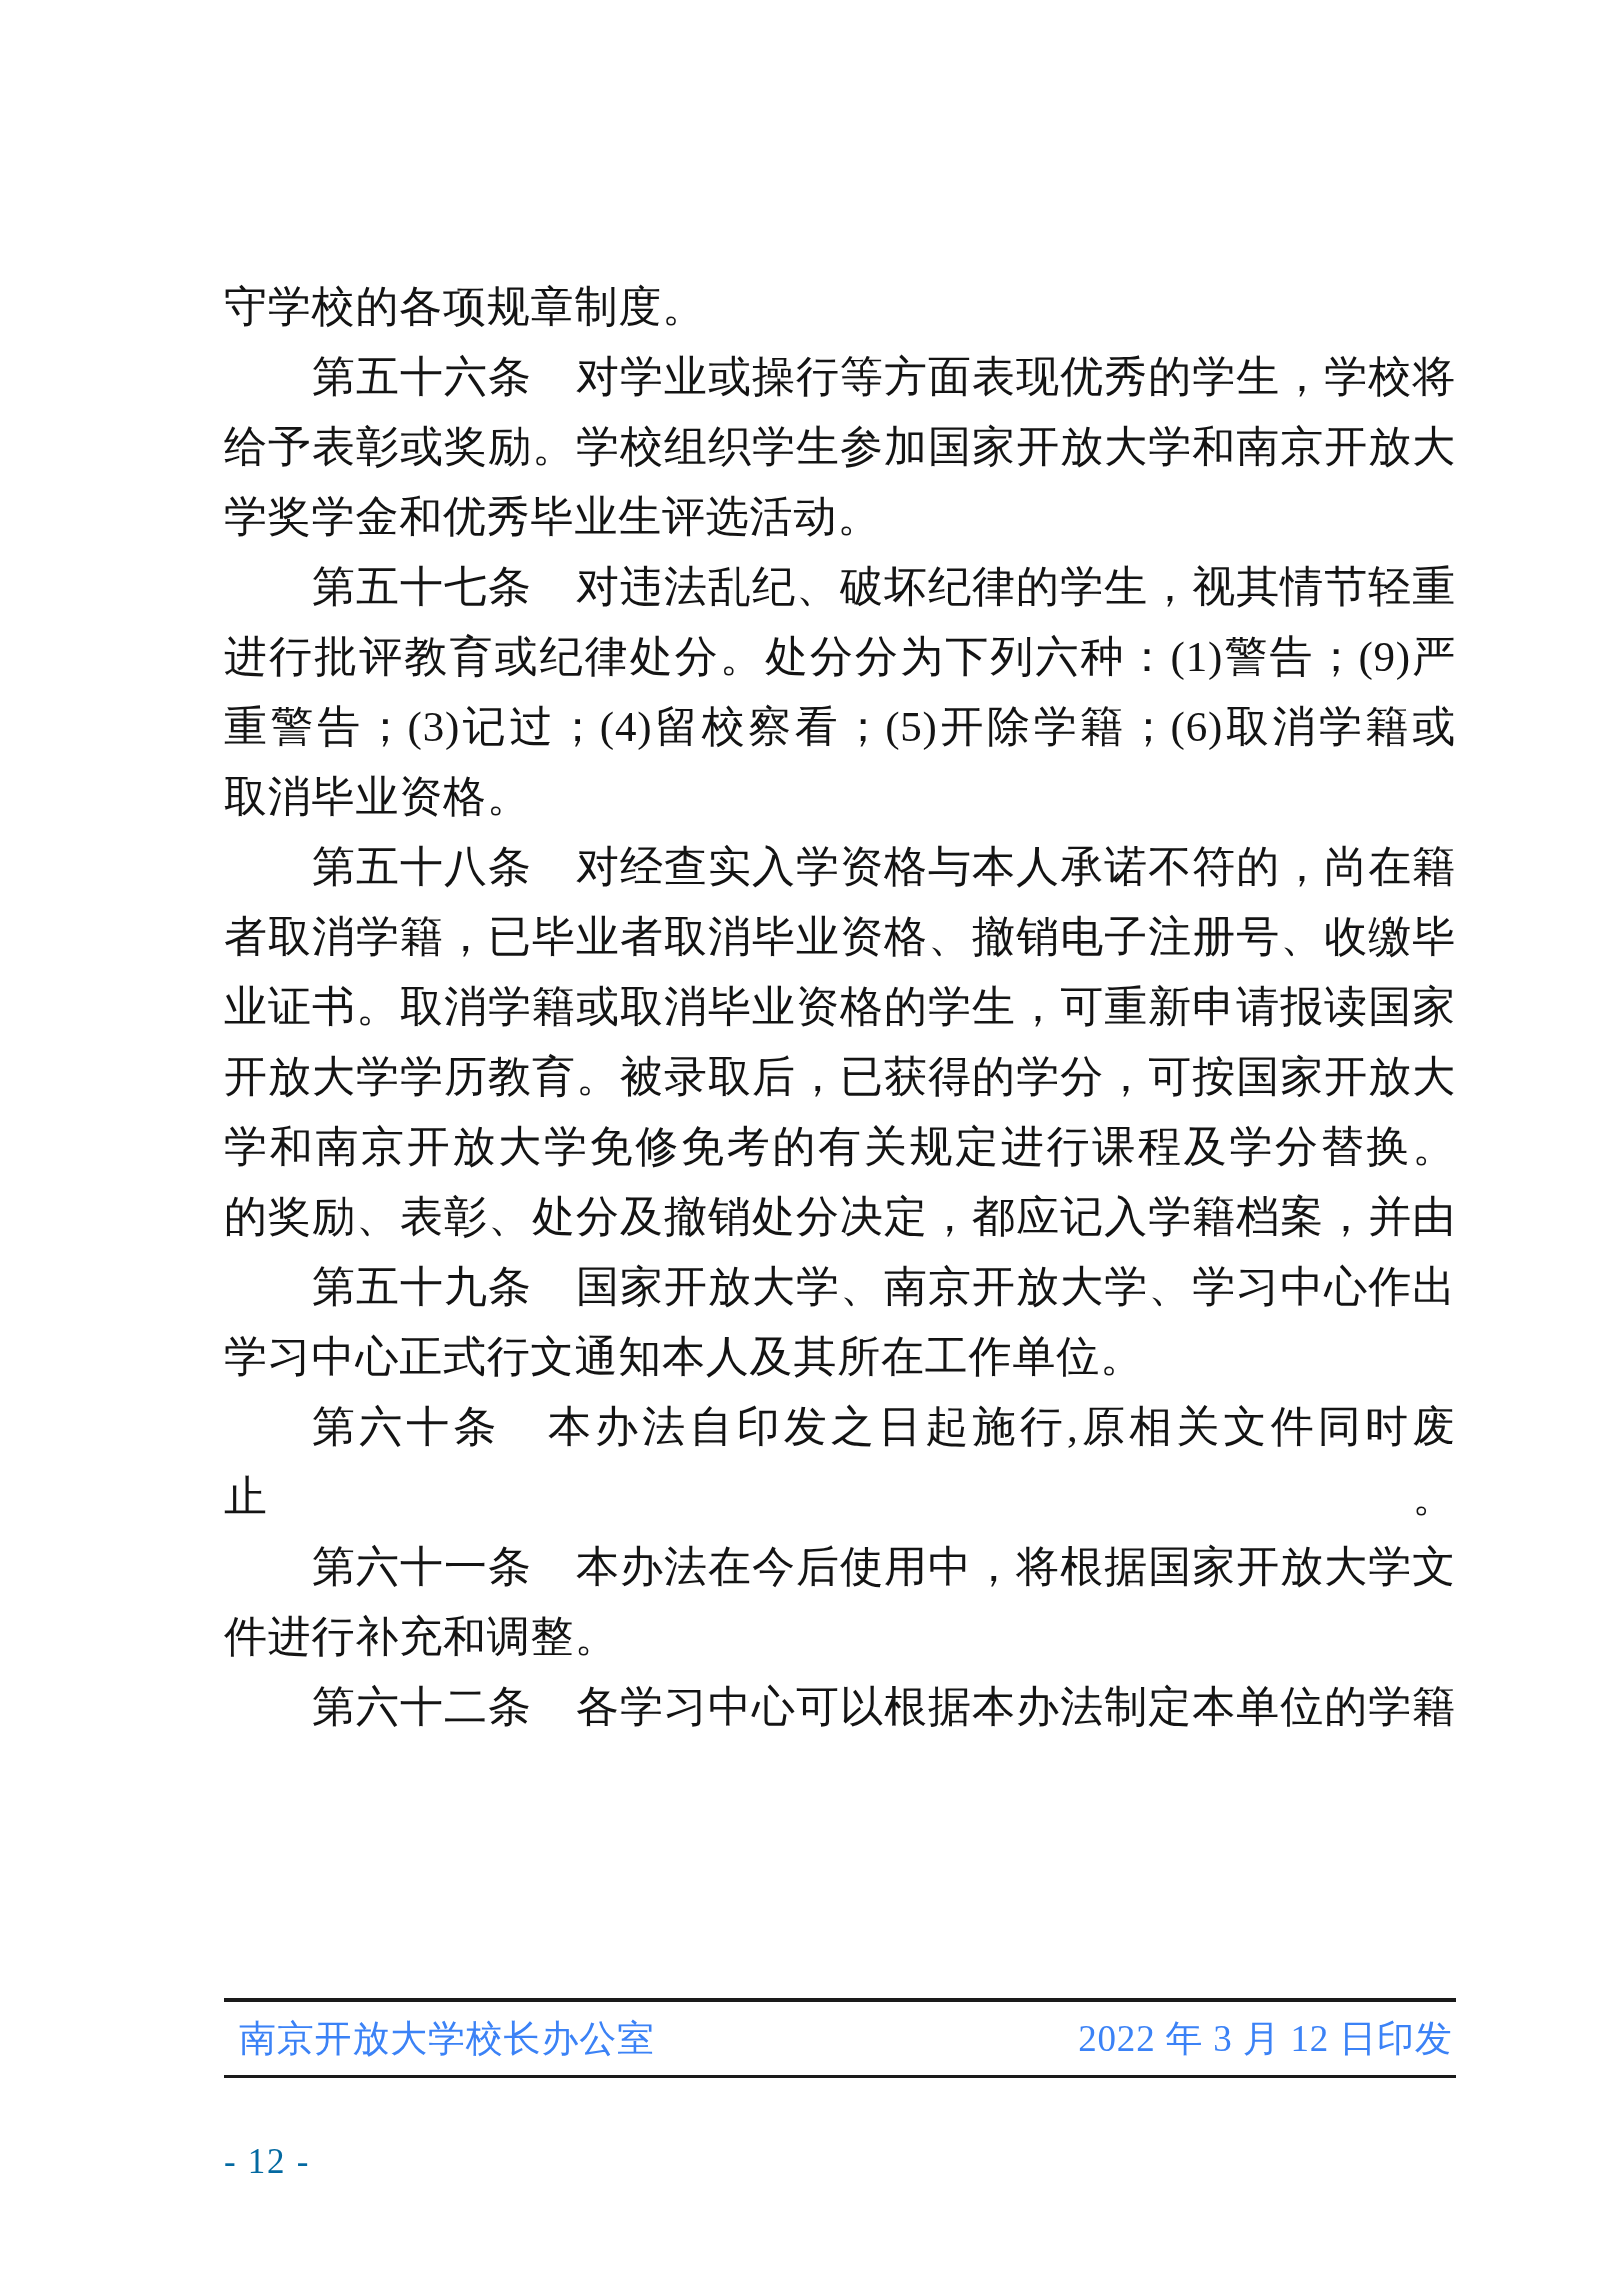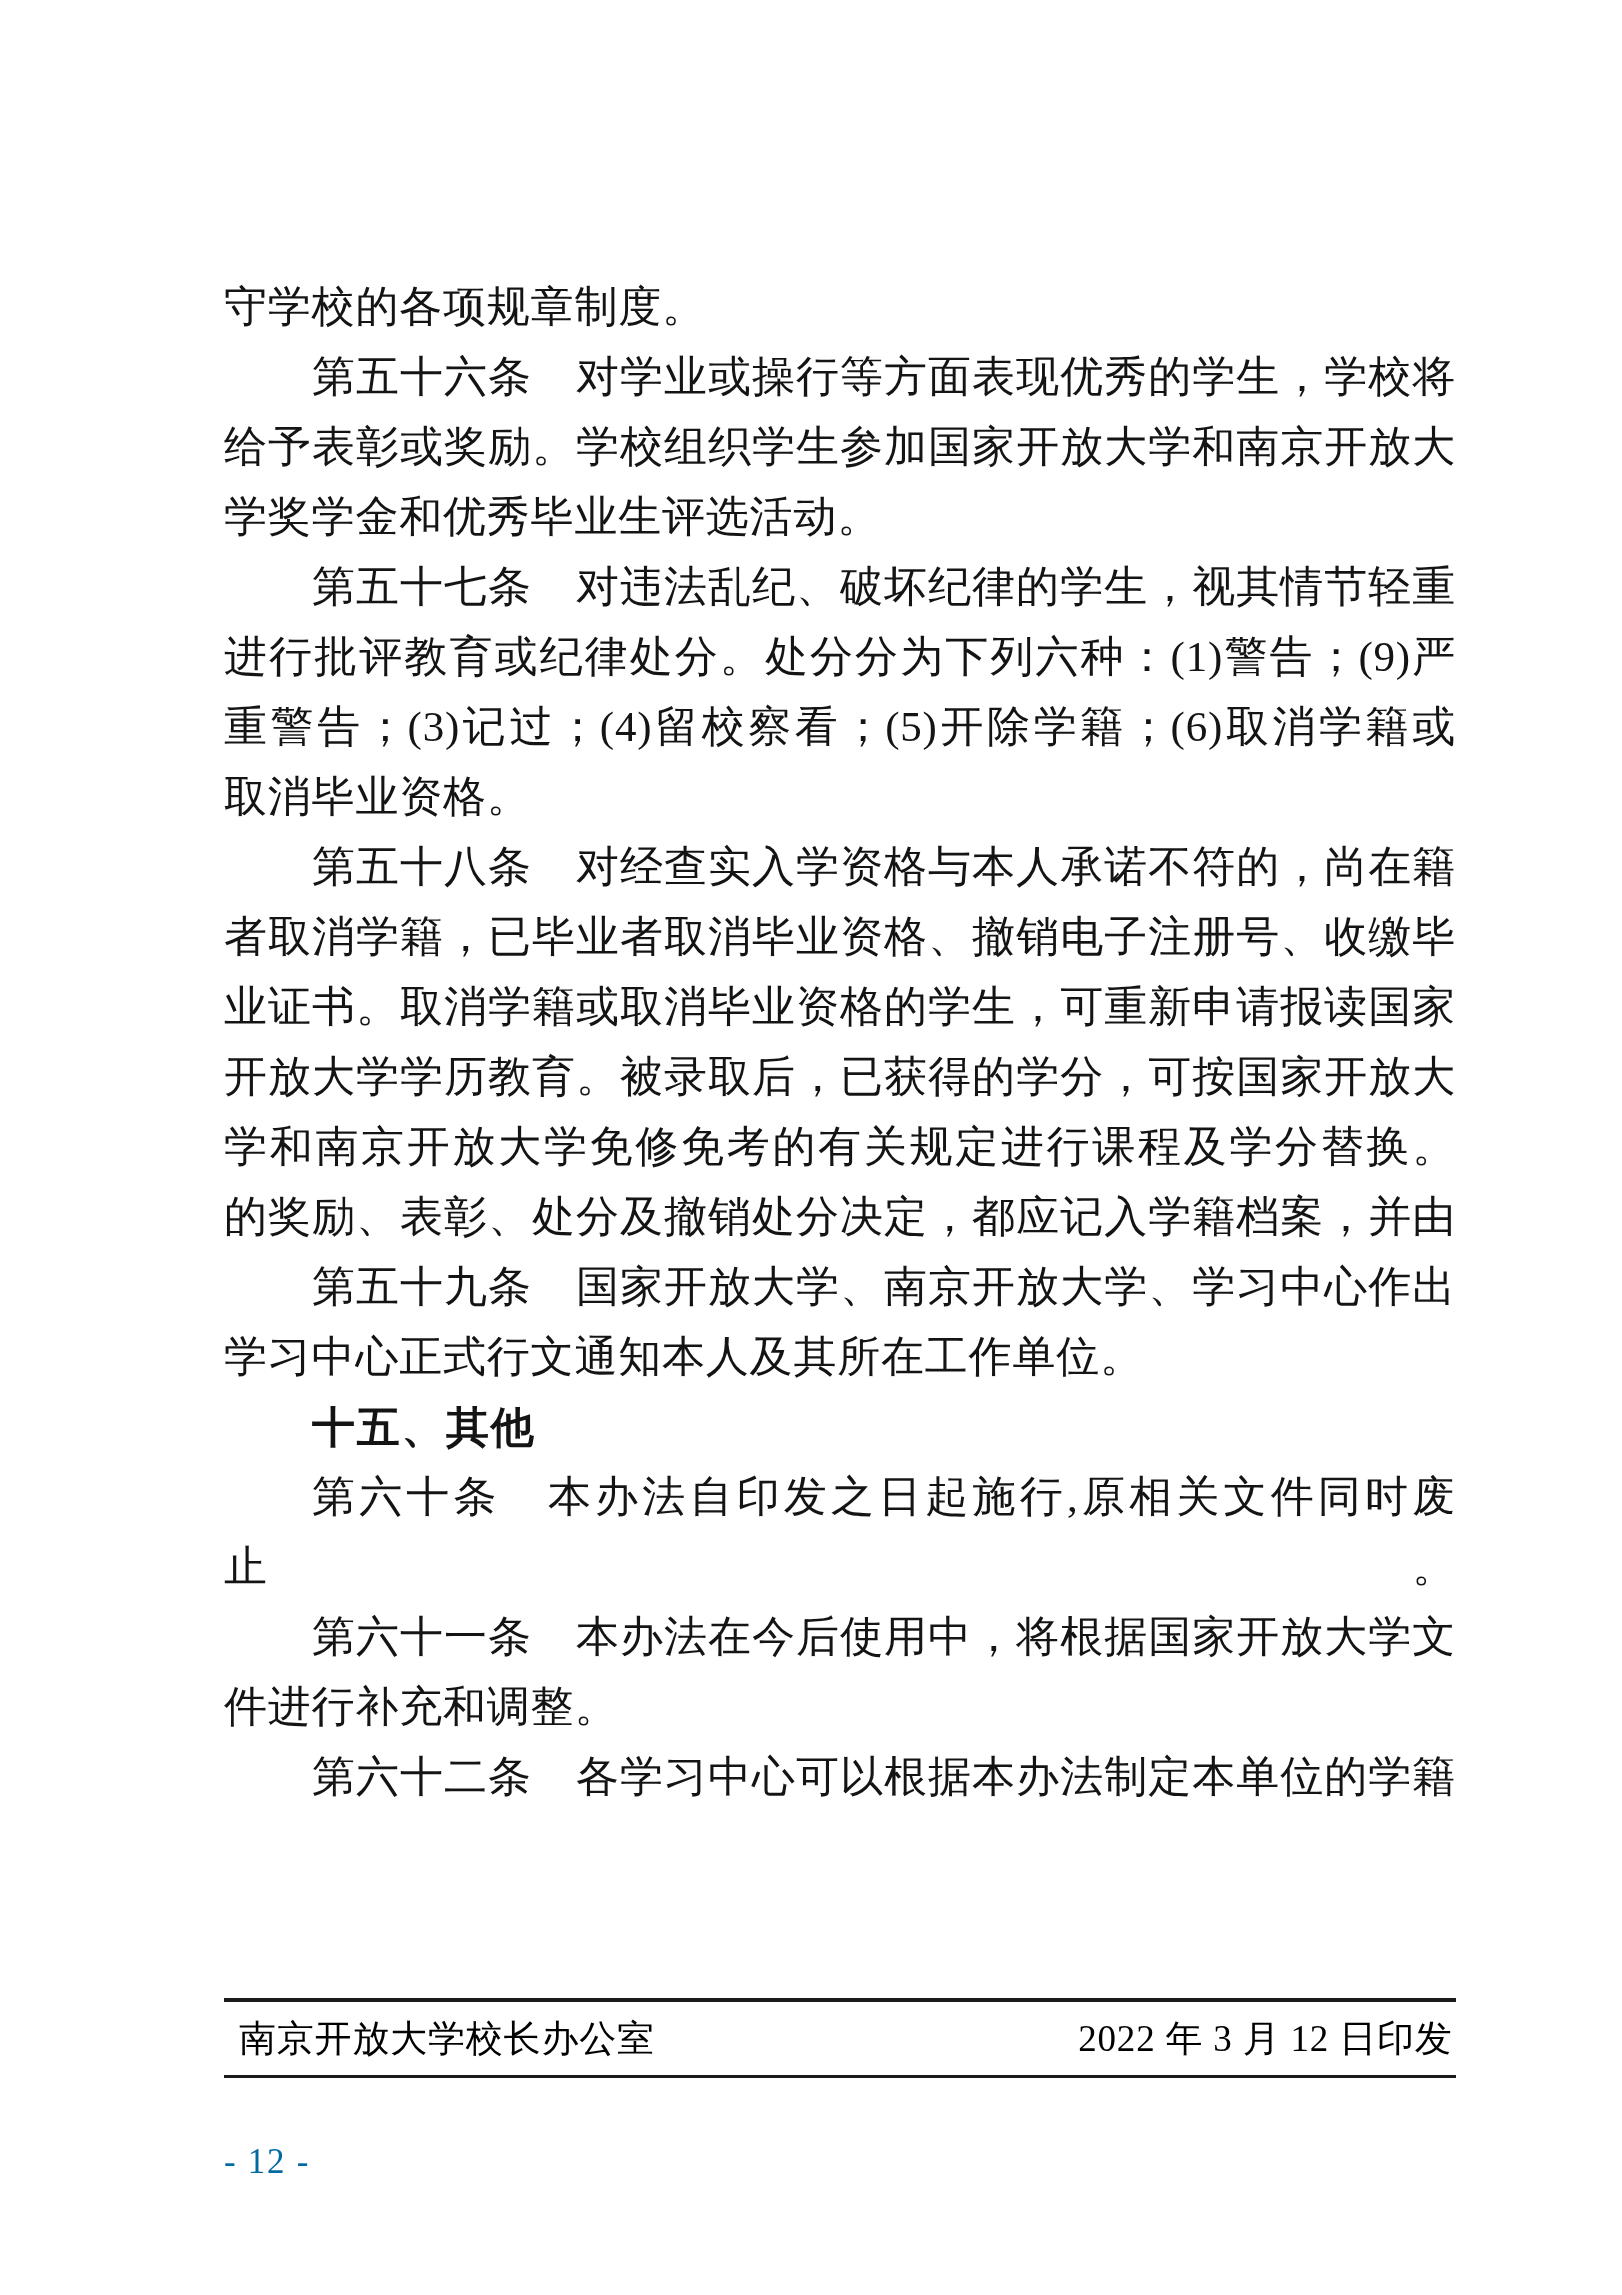--- a/index.html
+++ b/index.html
@@ -56,21 +56,21 @@
   .footer-row {
     position: absolute;
     left: 224px;
     top: 2002px;
     width: 1232px;
     height: 73px;
     display: flex;
     align-items: center;
     justify-content: space-between;
     font-size: 37px;
-    color: #000000;
+    color: #3b82f6;
   }
   .footer-office {
     padding-left: 15px;
     letter-spacing: 0.8px;
   }
   .footer-date {
     padding-right: 3.4px;
     letter-spacing: 0.8px;
   }
   .footer-rule-bottom {
@@ -108,21 +108,20 @@
       <div class="line full">重警告；(3)记过；(4)留校察看；(5)开除学籍；(6)取消学籍或</div>
       <div class="line">取消毕业资格。</div>
       <div class="line indent full">第五十八条　对经查实入学资格与本人承诺不符的，尚在籍</div>
       <div class="line full">者取消学籍，已毕业者取消毕业资格、撤销电子注册号、收缴毕</div>
       <div class="line full">业证书。取消学籍或取消毕业资格的学生，可重新申请报读国家</div>
       <div class="line full">开放大学学历教育。被录取后，已获得的学分，可按国家开放大</div>
       <div class="line full">学和南京开放大学免修免考的有关规定进行课程及学分替换。</div>
       <div class="line full">的奖励、表彰、处分及撤销处分决定，都应记入学籍档案，并由</div>
       <div class="line indent full">第五十九条　国家开放大学、南京开放大学、学习中心作出</div>
       <div class="line">学习中心正式行文通知本人及其所在工作单位。</div>
-      <div class="line indent heading">十五、其他</div>
       <div class="line indent full">第六十条　本办法自印发之日起施行,原相关文件同时废止。</div>
       <div class="line indent full">第六十一条　本办法在今后使用中，将根据国家开放大学文</div>
       <div class="line">件进行补充和调整。</div>
       <div class="line indent full">第六十二条　各学习中心可以根据本办法制定本单位的学籍</div>
     </div>
 
   <div class="footer-rule-top"></div>
 
   <div class="footer-row">
     <span class="footer-office">南京开放大学校长办公室</span>

